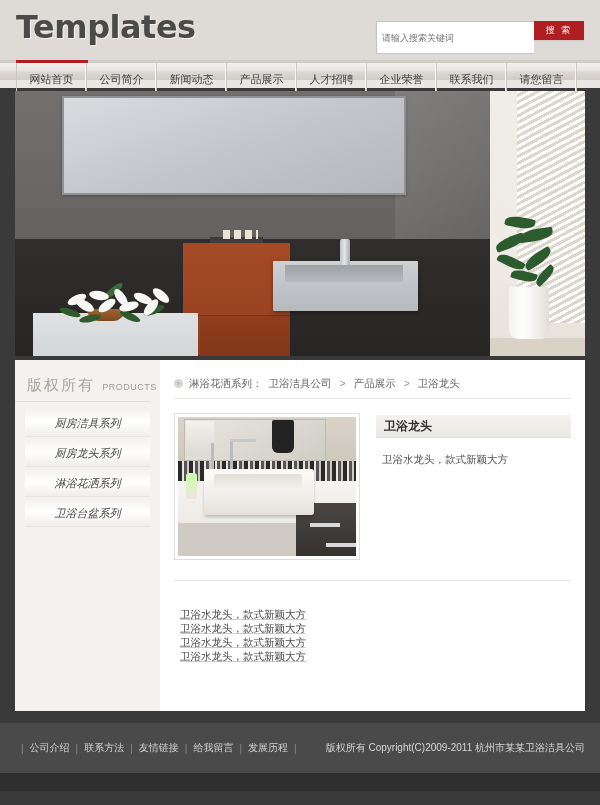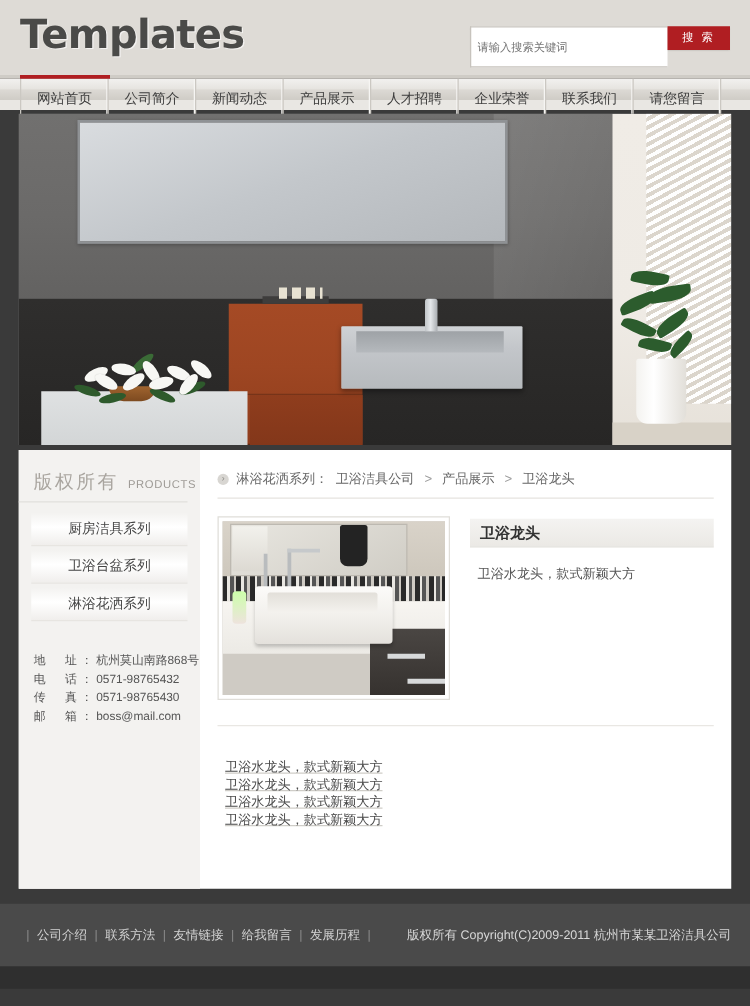--- a/index.html
+++ b/index.html
@@ -273,20 +273,21 @@
   .side-title .en {
     font-size: 9px;
     color: #9d9a95;
     letter-spacing: 0.5px;
     margin-left: 4px;
   }
   .cat-list {
     list-style: none;
     margin: 8px 0 0 0;
     padding: 0;
+    font-style: italic;
   }
   .cat-item {
     height: 26px;
     line-height: 26px;
     margin: 0 10px 3px 10px;
     text-align: center;
     font-size: 11px;
     color: #444;
     background: linear-gradient(to bottom, #f3f2f0 0%, #ffffff 45%, #f0eeec 100%);
     border-bottom: 1px solid #e7e5e1;
@@ -525,39 +526,26 @@
 
     <div class="sidebar">
 
       <div class="side-title">
         <span class="cn">版权所有</span>
         <span class="en">PRODUCTS</span>
       </div>
 
       <ul class="cat-list">
         <li class="cat-item">厨房洁具系列</li>
+        <li class="cat-item">厨房龙头系列</li>
+        <li class="cat-item">淋浴花洒系列</li>
         <li class="cat-item">卫浴台盆系列</li>
-        <li class="cat-item">淋浴花洒系列</li>
       </ul>
 
       <div class="contact-block">
-        <div class="contact-lines">
-          <div>
-            <span class="cl-label">地　址：</span><span>杭州莫山南路868号</span>
-          </div>
-          <div>
-            <span class="cl-label">电　话：</span><span>0571-98765432</span>
-          </div>
-          <div>
-            <span class="cl-label">传　真：</span><span>0571-98765430</span>
-          </div>
-          <div>
-            <span class="cl-label">邮　箱：</span><span>boss@mail.com</span>
-          </div>
-        </div>
       </div>
     </div>
 
     <div class="main">
 
       <div class="crumb">
         <span class="crumb-icon">›</span>
         <span>淋浴花洒系列：</span>
         <a href="#">卫浴洁具公司</a>
         <span class="crumb-sep">&gt;</span>

